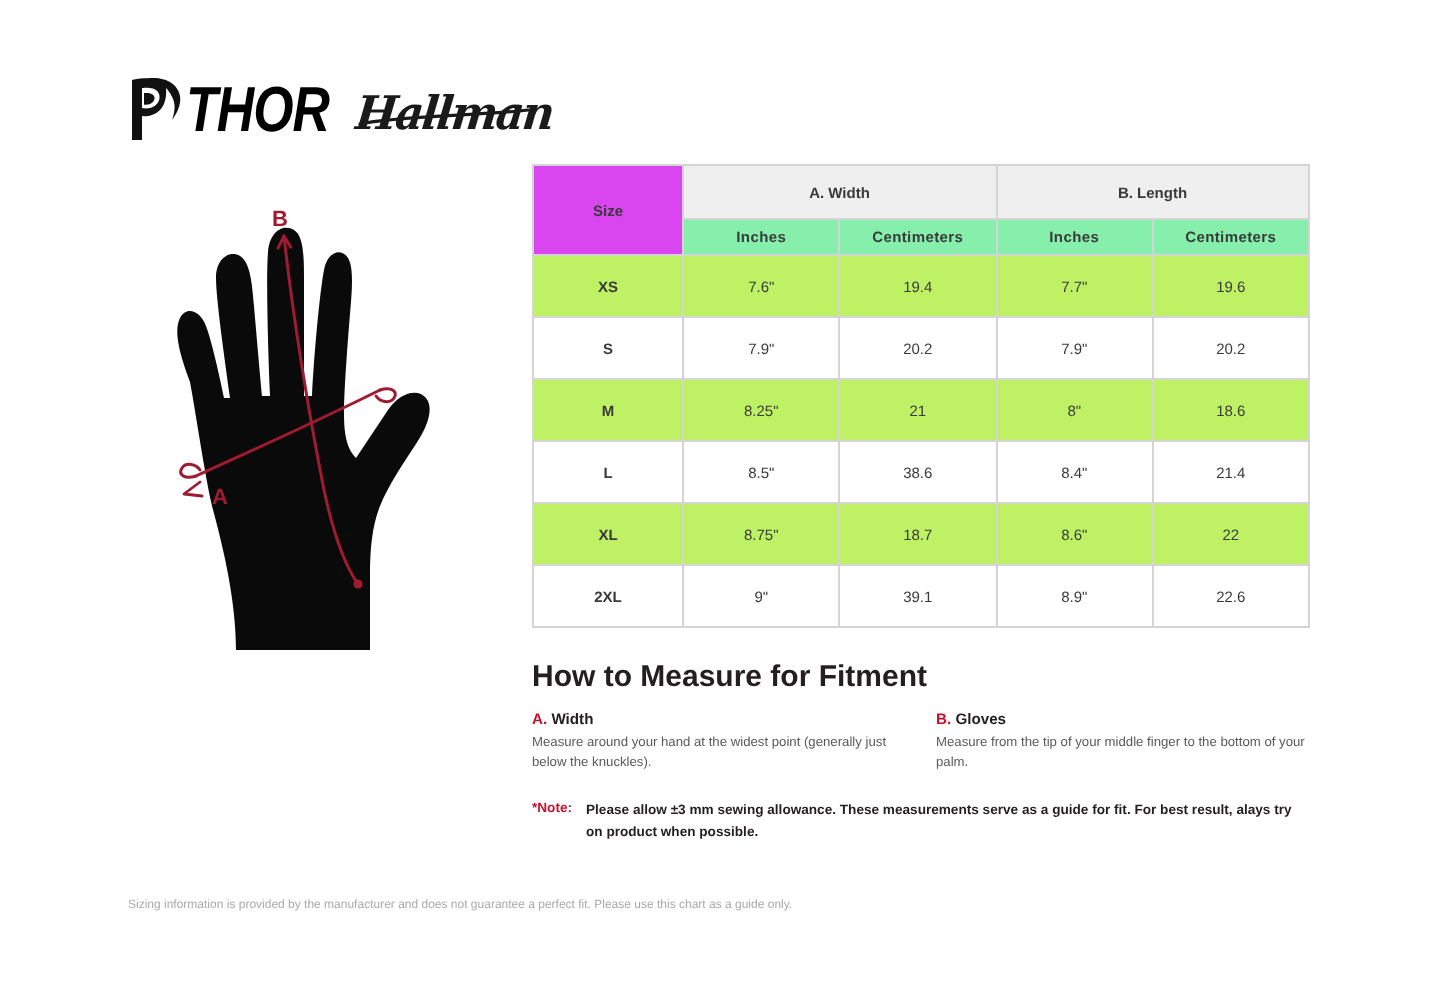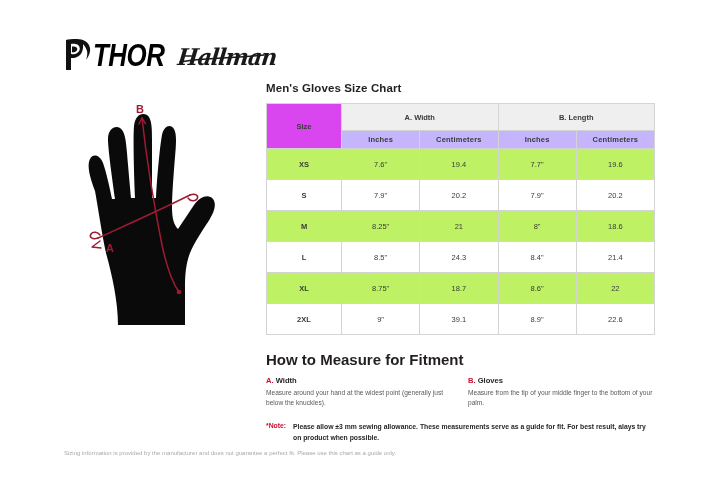--- a/index.html
+++ b/index.html
@@ -115,21 +115,21 @@
     height: 44px;
   }
   th.group-head {
     background: #efefef;
     font-weight: bold;
     font-size: 8.5px;
     color: #231f20;
     height: 22px;
   }
   th.unit-head {
-    background: #c4b5fd;
+    background: #86efac;
     color: #ffffff;
     font-weight: bold;
     font-size: 7.2px;
     height: 14px;
     border: 1px solid #111111;
     letter-spacing: 0.2px;
   }
   td.size-cell {
     font-weight: bold;
     font-size: 8px;
@@ -272,21 +272,20 @@
       <path d="M 30 152 l 8 -6 M 30 152 l 9 1" stroke-width="1.4" stroke-linecap="round"></path>
     </g>
 
     <text x="44" y="157" font-family="Liberation Sans, sans-serif" font-size="11" font-weight="bold" fill="#9e1b32">A</text>
     <text x="74" y="18" font-family="Liberation Sans, sans-serif" font-size="11" font-weight="bold" fill="#9e1b32">B</text>
   </svg>
 </div>
 
 <div id="chart-panel">
 
-  <h1 id="chart-title">Men's Gloves Size Chart</h1>
 
   <table id="size-table">
     <thead>
       <tr>
         <th class="size-head" rowspan="2">Size</th>
         <th class="group-head" colspan="2">A. Width</th>
         <th class="group-head" colspan="2">B. Length</th>
       </tr>
       <tr>
         <th class="unit-head">Inches</th>
@@ -313,21 +312,21 @@
       <tr class="stripe">
         <td class="size-cell">M</td>
         <td class="val-cell">8.25"</td>
         <td class="val-cell">21</td>
         <td class="val-cell">8"</td>
         <td class="val-cell">18.6</td>
       </tr>
       <tr class="plain">
         <td class="size-cell">L</td>
         <td class="val-cell">8.5"</td>
-        <td class="val-cell">24.3</td>
+        <td class="val-cell">38.6</td>
         <td class="val-cell">8.4"</td>
         <td class="val-cell">21.4</td>
       </tr>
       <tr class="stripe">
         <td class="size-cell">XL</td>
         <td class="val-cell">8.75"</td>
         <td class="val-cell">18.7</td>
         <td class="val-cell">8.6"</td>
         <td class="val-cell">22</td>
       </tr>

